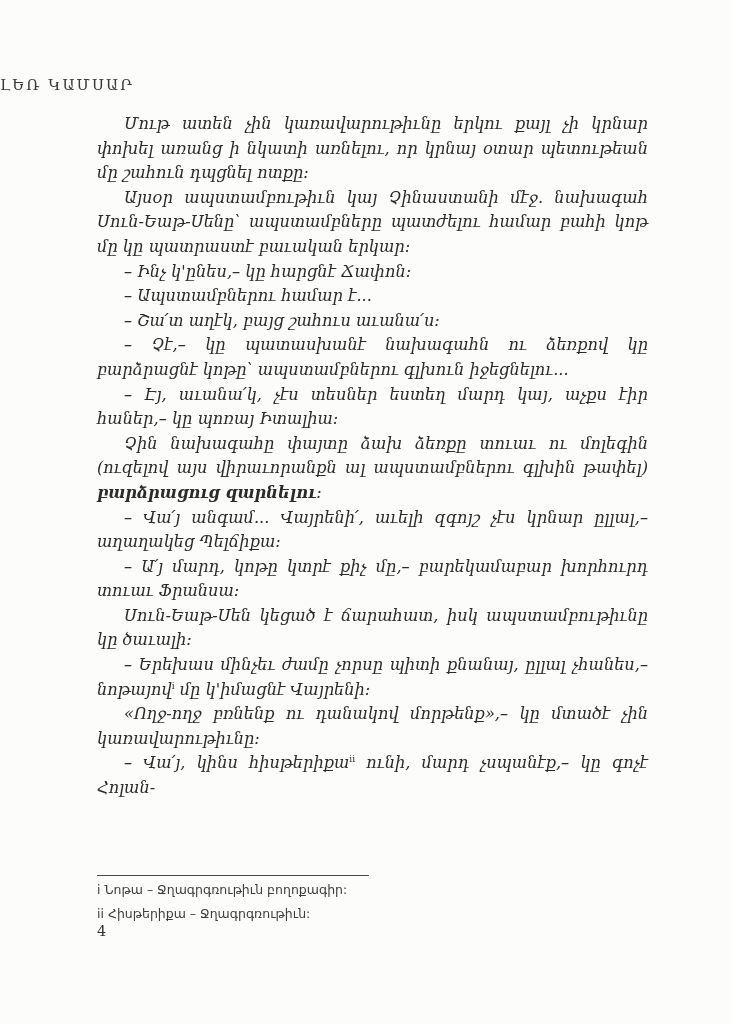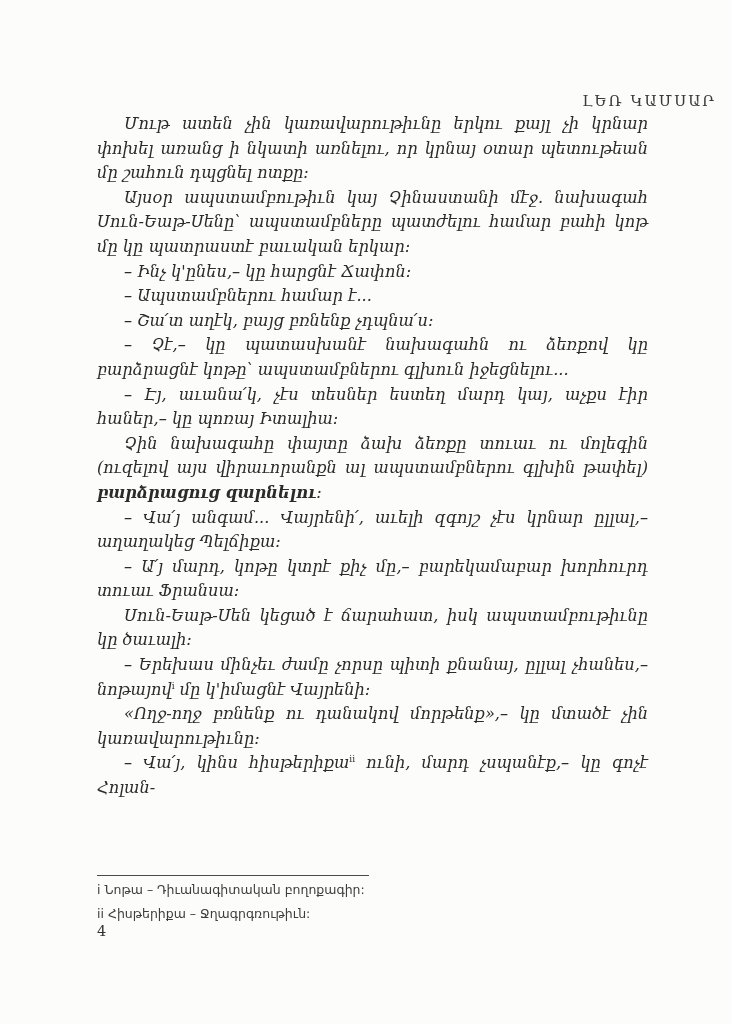--- a/index.html
+++ b/index.html
@@ -12,26 +12,26 @@
     width:732px;height:1024px;
     margin:0 auto;
     background:#fcfcfb;
     color:#2b2b2b;
     box-sizing:border-box;
     overflow:hidden;
   }
   .page-title{
     position:absolute;
     top:76px;left:0;right:0;
-    text-align:right;
+    text-align:left;
     font-size:15px;
     font-weight:normal;
     letter-spacing:2px;
     color:#3a3a3a;
-    margin:16px;
+    margin:0;
   }
   .body-text{
     position:absolute;
     top:112px;
     left:97px;
     width:551px;
     font-style:italic;
     font-size:16.2px;
     line-height:24.6px;
     text-align:justify;
@@ -75,33 +75,33 @@
 <body>
 
 <div class="page">
   <h1 class="page-title">ԼԵՌ ԿԱՄՍԱՐ</h1>
 
   <div class="body-text">
       <p><span>Մութ ատեն չին կառավարութիւնը երկու քայլ չի կրնար փոխել առանց ի նկատի առնելու, որ կրնայ օտար պետութեան մը շահուն դպցնել ոտքը:</span></p>
       <p><span>Այսօր ապստամբութիւն կայ Չինաստանի մէջ. նախագահ Սուն-Եաթ-Սենը՝ ապստամբները պատժելու համար բահի կոթ մը կը պատրաստէ բաւական երկար:</span></p>
       <p><span>– Ինչ կ'ընես,– կը հարցնէ Ճափոն:</span></p>
       <p><span>– Ապստամբներու համար է...</span></p>
-      <p><span>– Շա՛տ աղէկ, բայց բռնենք չդպնա՛ս:</span></p>
+      <p><span>– Շա՛տ աղէկ, բայց շահուս աւանա՛ս:</span></p>
       <p><span>– Չէ,– կը պատասխանէ նախագահն ու ձեռքով կը բարձրացնէ կոթը՝ ապստամբներու գլխուն իջեցնելու...</span></p>
       <p><span>– Էյ, աւանա՛կ, չէս տեսներ եստեղ մարդ կայ, աչքս էիր հաներ,– կը պոռայ Իտալիա:</span></p>
       <p><span>Չին նախագահը փայտը ձախ ձեռքը տուաւ ու մոլեգին (ուզելով այս վիրաւորանքն ալ ապստամբներու գլխին թափել) </span><span class="seg-bold">բարձրացուց զարնելու</span><span>:</span></p>
       <p><span>– Վա՛յ անգամ... Վայրենի՛, աւելի զգոյշ չէս կրնար ըլլալ,– աղաղակեց Պելճիքա:</span></p>
       <p><span>– Ա՛յ մարդ, կոթը կտրէ քիչ մը,– բարեկամաբար խորհուրդ տուաւ Ֆրանսա:</span></p>
       <p><span>Սուն-Եաթ-Սեն կեցած է ճարահատ, իսկ ապստամբութիւնը կը ծաւալի:</span></p>
       <p><span>– Երեխաս մինչեւ ժամը չորսը պիտի քնանայ, ըլլալ չհանես,– նոթայով</span><sup>i</sup><span> մը կ'իմացնէ Վայրենի:</span></p>
       <p><span>«Ողջ-ողջ բռնենք ու դանակով մորթենք»,– կը մտածէ չին կառավարութիւնը:</span></p>
       <p><span>– Վա՛յ, կինս հիսթերիքա</span><sup>ii</sup><span> ունի, մարդ չսպանէք,– կը գոչէ Հոլան-</span></p>
     </div>
 
   <hr class="footnote-divider">
 
   <div class="footnotes">
-    <p class="footnote"><span>i</span> <span>Նոթա – Դիւանագիտական բողոքագիր:</span></p>
+    <p class="footnote"><span>i</span> <span>Նոթա – Ջղագրգռութիւն բողոքագիր:</span></p>
     <p class="footnote"><span>ii</span> <span>Հիսթերիքա – Ջղագրգռութիւն:</span></p>
   </div>
 
   <div class="page-number">4</div>
 </div>
 
 </body></html>

